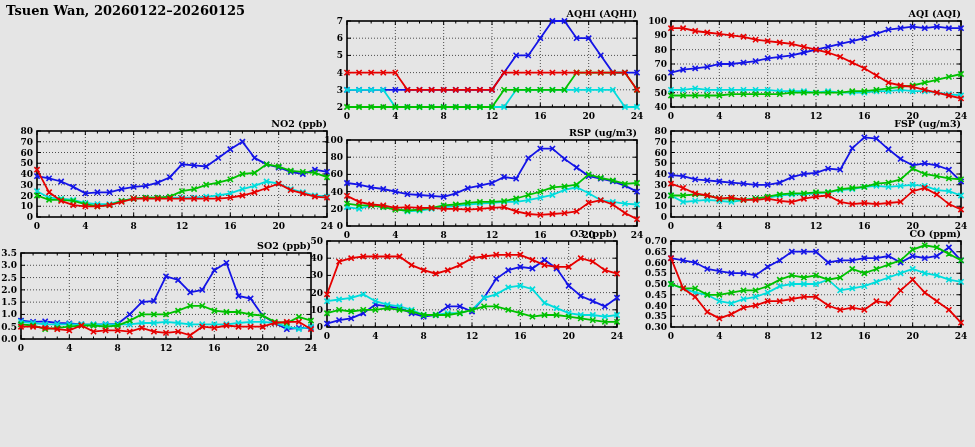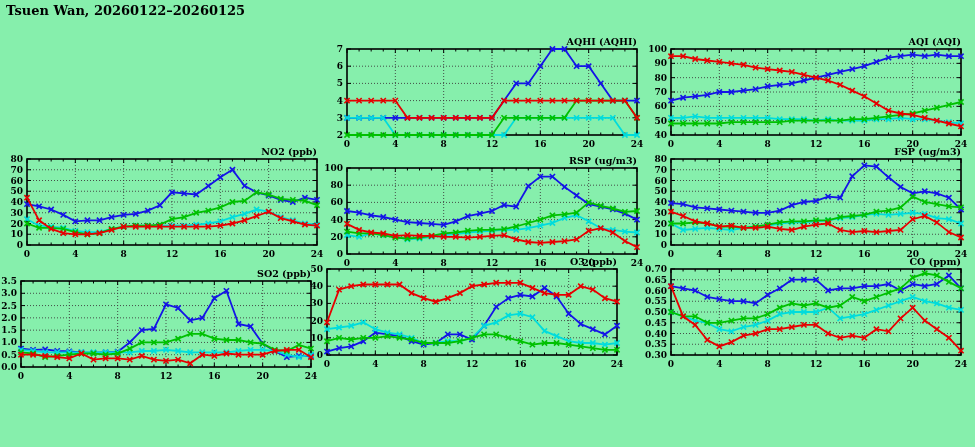--- a/index.html
+++ b/index.html
@@ -1,25 +1,25 @@
 <!DOCTYPE html>
 <html><head>
 <meta charset="utf-8">
 <style>
   * { margin:0; padding:0; box-sizing:border-box; }
   html,body { background:#ffffff; }
   #screen {
-    position:relative; width:975px; height:447px; background:#86efac;
+    position:relative; width:975px; height:447px; background:#e5e5e5;
     font-family:"DejaVu Serif", serif; overflow:hidden;
   }
   #main-title {
     position:absolute; left:6px; top:3px;
     font-size:13px; font-weight:bold; color:#000; letter-spacing:0px;
   }
-  .chart-box { position:absolute;margin-top:28px; }
+  .chart-box { position:absolute; }
   svg text { font-family:"DejaVu Serif", serif; font-weight:bold; fill:#000; }
 </style>
 </head>
 <body>
 
 <div id="screen">
   <div id="main-title">Tsuen Wan, 20260122–20260125</div>
   <div id="charts">
       <div class="chart-box" style="left: 320px; top: 8px;"><svg width="335" height="115">
           <text x="317" y="9" text-anchor="end" font-size="9.5">AQHI (AQHI)</text>
@@ -434,21 +434,21 @@
             <path d="M233.8166666666667 64.86666666666667L239.01666666666668 70.06666666666666M233.8166666666667 70.06666666666666L239.01666666666668 64.86666666666667" stroke-width="1.6"></path>
             <path d="M245.9 72.03333333333333L251.1 77.23333333333332M245.9 77.23333333333332L251.1 72.03333333333333" stroke-width="1.6"></path>
             <path d="M257.9833333333333 74.9L263.18333333333334 80.1M257.9833333333333 80.1L263.18333333333334 74.9" stroke-width="1.6"></path>
             <path d="M270.06666666666666 76.33333333333334L275.2666666666667 81.53333333333333M270.06666666666666 81.53333333333333L275.2666666666667 76.33333333333334" stroke-width="1.6"></path>
             <path d="M282.15 79.2L287.35 84.39999999999999M282.15 84.39999999999999L287.35 79.2" stroke-width="1.6"></path>
             <path d="M294.2333333333333 82.06666666666668L299.43333333333334 87.26666666666667M294.2333333333333 87.26666666666667L299.43333333333334 82.06666666666668" stroke-width="1.6"></path>
             <path d="M306.31666666666666 84.93333333333334L311.5166666666667 90.13333333333333M306.31666666666666 90.13333333333333L311.5166666666667 84.93333333333334" stroke-width="1.6"></path>
             <path d="M318.4 87.80000000000001L323.6 93M318.4 93L323.6 87.80000000000001" stroke-width="1.6"></path>
           </g>
         </svg></div>
-      <div class="chart-box" style="left: 6px; top: 118px;"><svg width="329" height="115">
+      <div class="chart-box" style="left: 16px; top: 118px;"><svg width="329" height="115">
           <text x="311" y="9" text-anchor="end" font-size="9.5">NO2 (ppb)</text>
           <g stroke="#3c3c3c" stroke-width="0.9" stroke-dasharray="1,2">
             <line x1="69.33333333333333" y1="13" x2="69.33333333333333" y2="99"></line>
             <line x1="117.66666666666666" y1="13" x2="117.66666666666666" y2="99"></line>
             <line x1="166" y1="13" x2="166" y2="99"></line>
             <line x1="214.33333333333331" y1="13" x2="214.33333333333331" y2="99"></line>
             <line x1="262.6666666666667" y1="13" x2="262.6666666666667" y2="99"></line>
             <line x1="21" y1="88.25" x2="311" y2="88.25"></line>
             <line x1="21" y1="77.5" x2="311" y2="77.5"></line>
             <line x1="21" y1="66.75" x2="311" y2="66.75"></line>

